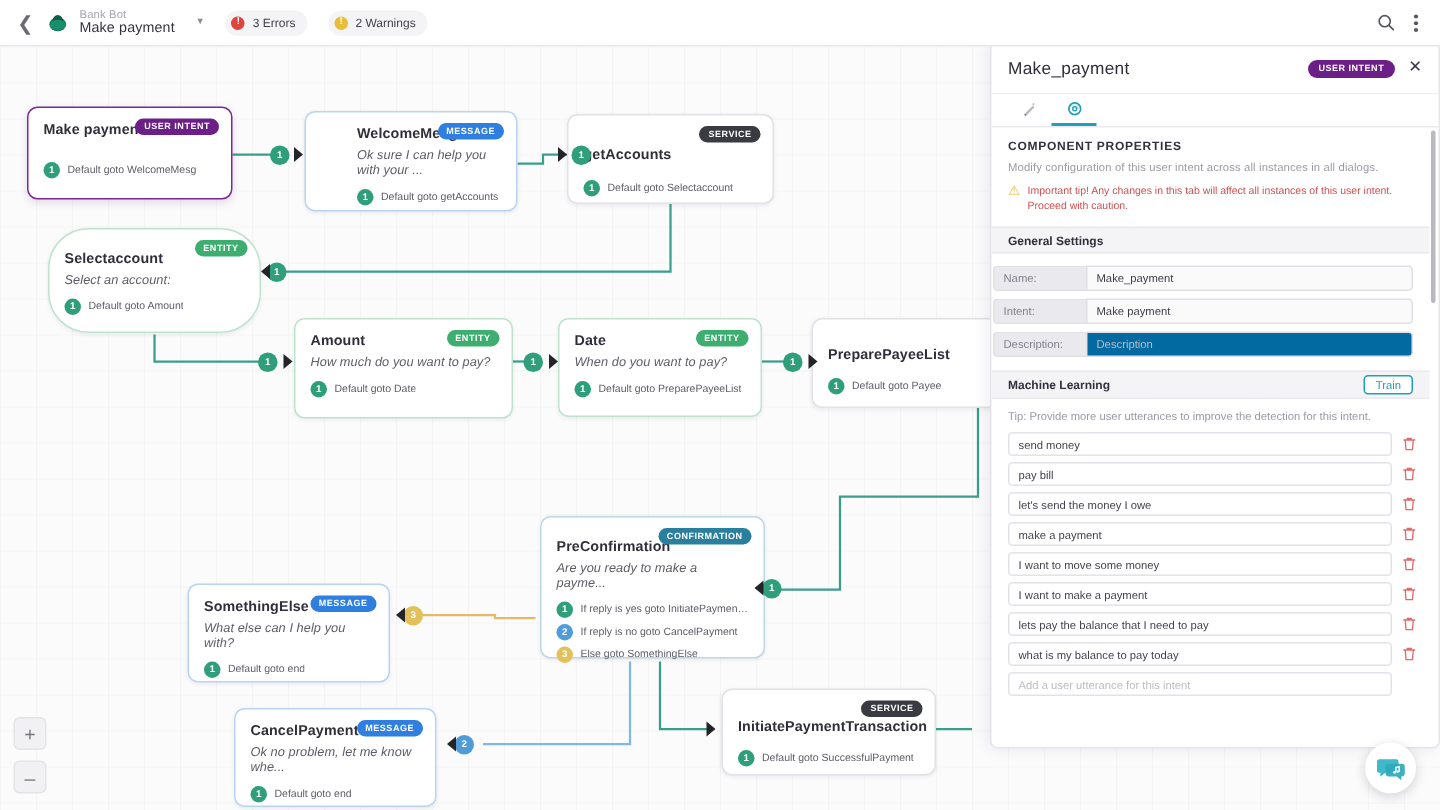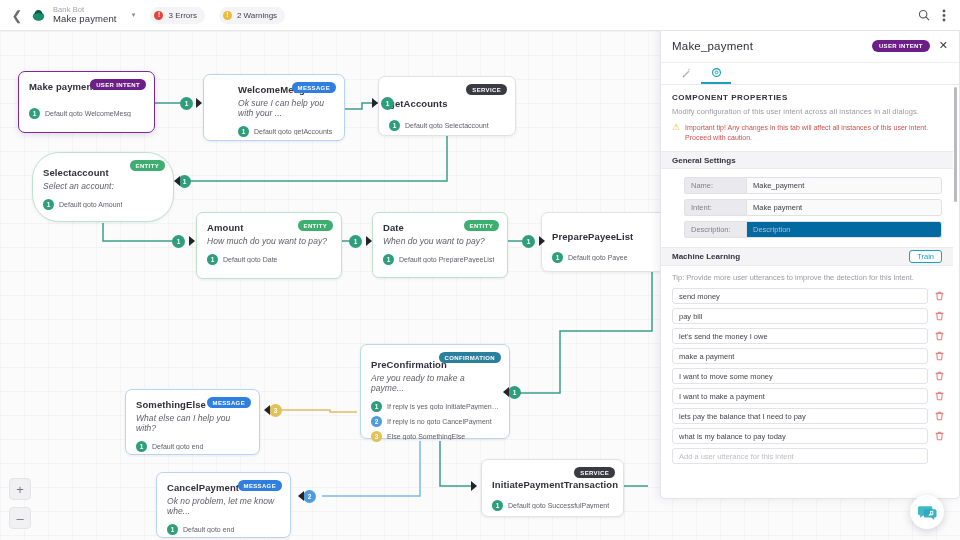--- a/index.html
+++ b/index.html
@@ -157,21 +157,21 @@
   .barhdr {
     background:#f4f4f6; border-top:1px solid #e9e9ee; border-bottom:1px solid #e9e9ee;
     height:18px; display:flex; align-items:center; padding:0 11px;
   }
   .barhdr .h { font-size:8px; font-weight:bold; color:#31313d; }
   .train-btn {
     margin-left:auto; height:13px; border:1px solid #1fa0b8; border-radius:3px;
     color:#1fa0b8; font-size:7.5px; display:flex; align-items:center; padding:0 7px;
     background:#fff; cursor:pointer;
   }
-  .field { display:flex; align-items:stretch; height:17px; margin:0 11px 5px 23px; }
+  .field { display:flex; align-items:stretch; height:17px; margin:0 11px 5px 1px; }
   .field .lbl {
     width:62px; background:#eaeaee; border:1px solid #e0e0e6; border-right:none;
     border-radius:3px 0 0 3px; font-size:7.5px; color:#81818d;
     display:flex; align-items:center; padding-left:6px;
   }
   .field .val {
     flex:1; border:1px solid #e0e0e6; border-radius:0 3px 3px 0; background:#fafafb;
     font-size:7.5px; color:#3c3c48; display:flex; align-items:center; padding-left:6px;
   }
   .field .val.placeholder { color:#bcbcc6; background:#0369a1; }

